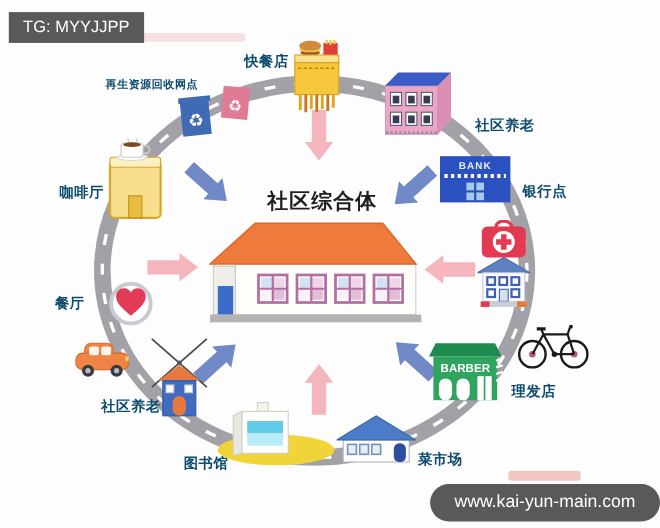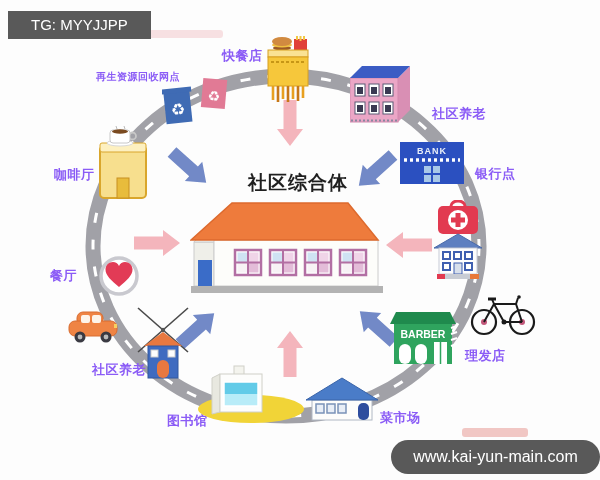--- a/index.html
+++ b/index.html
@@ -1,25 +1,25 @@
 <!DOCTYPE html>
 <html><head>
 <meta charset="utf-8">
 <style>
   html,body{margin:0;padding:0;background:#ffffff;}
   #stage{position:relative;width:600px;height:480px;background:#fdfdfd;overflow:hidden;
          font-family:"Liberation Sans","DejaVu Sans",sans-serif;}
-  .lbl{position:absolute;font-size:13px;font-weight:700;color:#8b5cf6;white-space:nowrap;letter-spacing:.5px;}
+  .lbl{position:absolute;font-size:13px;font-weight:700;color:#0c4a6e;white-space:nowrap;letter-spacing:.5px;}
   .lbl-small{font-size:10px;font-family:Liberation Mono, monospace;}
   .icon{position:absolute;}
   #ring-svg{position:absolute;left:0;top:0;}
-  #center-title{position:absolute;left:243px;top:170px;width:110px;text-align:center;
+  #center-title{position:absolute;left:243px;top:170px;width:110px;
                 font-size:19px;font-weight:800;color:#1f1f1f;letter-spacing:1px;}
   .badge{position:absolute;background:#595959;color:#fff;}
-  #tg-badge{left:8px;top:11px;height:28px;line-height:28px;padding:0 23px;font-size:15px;}
+  #tg-badge{left:8px;top:11px;height:28px;line-height:28px;padding:0 13px;font-size:15px;}
   #site-badge{left:391px;top:440px;width:209px;height:34px;line-height:34px;text-align:center;font-size:16px;border-radius:17px;}
   .smudge{position:absolute;border-radius:3px;}
   #smudge-top{left:117px;top:30px;width:106px;height:8px;background:#f3c9cc;opacity:.55;}
   #smudge-bottom{left:462px;top:428px;width:66px;height:9px;background:#e89a96;opacity:.55;}
   svg text{font-family:"Liberation Sans","DejaVu Sans",sans-serif;}
   .recycle-glyph{font-family:"DejaVu Sans",sans-serif;}
 </style>
 </head>
 <body>
 

